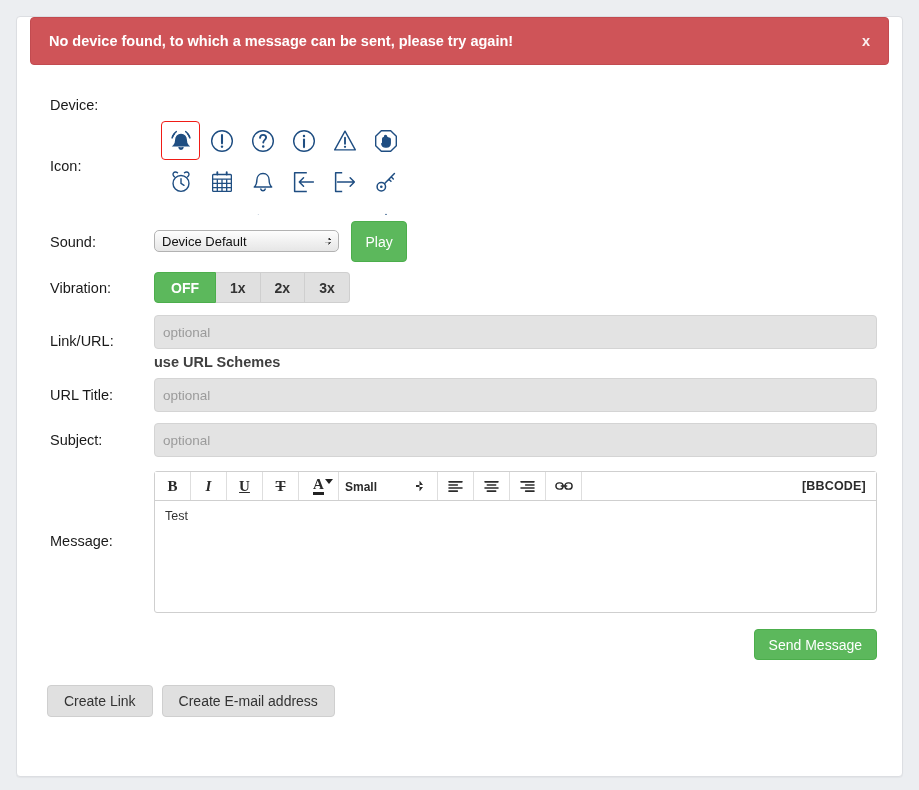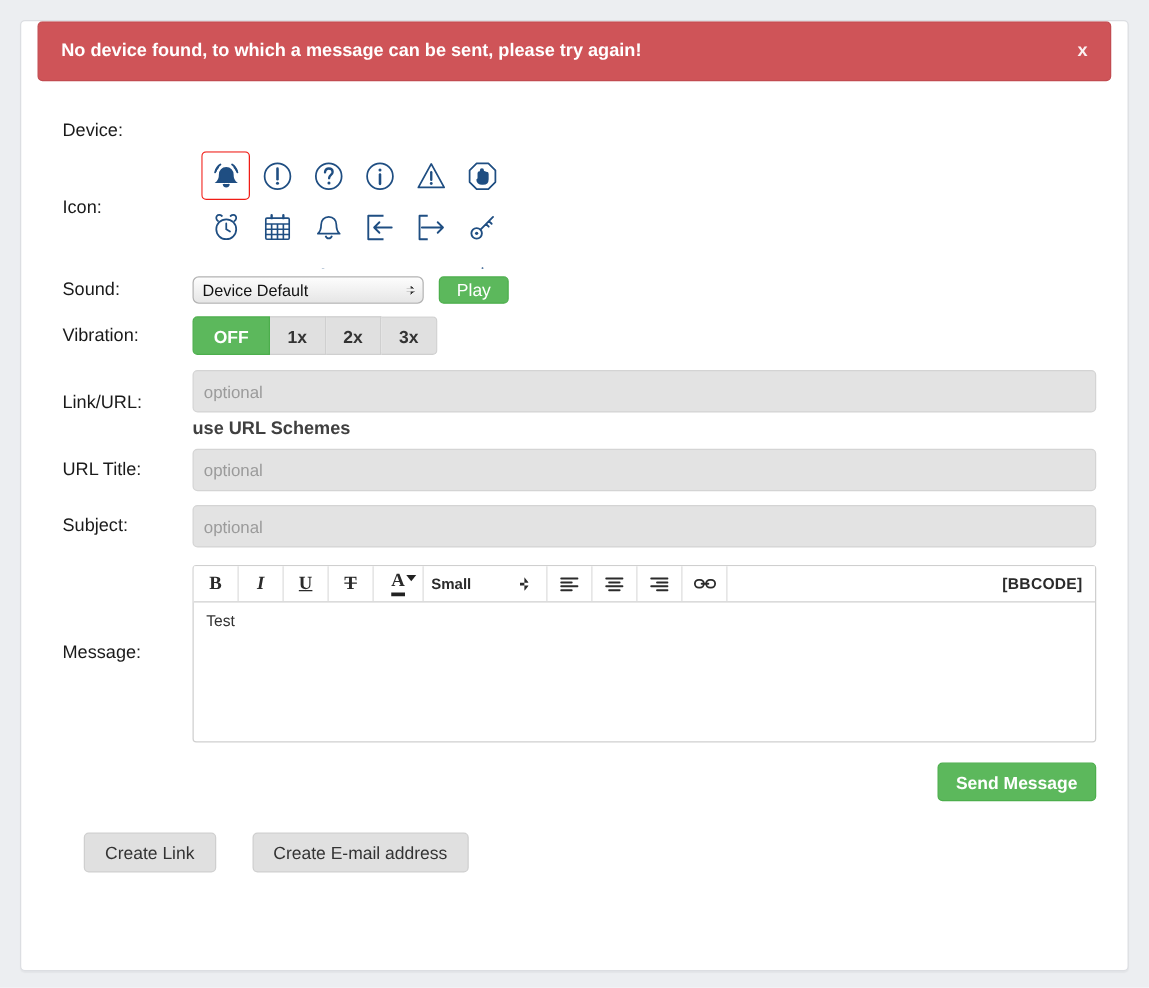--- a/index.html
+++ b/index.html
@@ -123,21 +123,21 @@
   .icon-cell.sel-icon { border-color: #f01c16; }
   .icon-cell svg { display: block; }
 
   
   .btn-play {
     background: #5cb85c;
     border: 1px solid #4cae4c;
     border-radius: 4px;
     color: #fff;
     font-size: 14px;
-    height: 22px;
+    height: 41px;
     padding: 0 13px;
     margin-left: 8px;
     cursor: pointer;
     vertical-align: middle;
   }
 
   
   .btn-group { display: inline-flex; }
   .btn-group .bg-btn {
     background: #e0e0e0;
@@ -257,34 +257,32 @@
   .send-row { display: flex; justify-content: flex-end; padding: 16px 12px 0 0; }
   .btn-send {
     background: #5cb85c;
     border: 1px solid #4cae4c;
     border-radius: 4px;
     color: #fff;
     font-size: 14px;
     height: 31px;
     padding: 0 14px;
     cursor: pointer;
-    font-weight: bold;
   }
   .bottom-row { display: flex; gap: 9px; padding: 25px 0 0 17px; }
   .btn-grey {
     background: #e0e0e0;
     border: 1px solid #cfcfcf;
     border-radius: 4px;
     color: #333;
     font-size: 14px;
     height: 32px;
     padding: 0 16px;
     cursor: pointer;
     font-family: "Liberation Sans", sans-serif;
-    margin-left: 20px;
   }
 </style>
 </head>
 <body>
 
 <div class="page">
   <div class="panel">
 
 
     <div class="alert">

